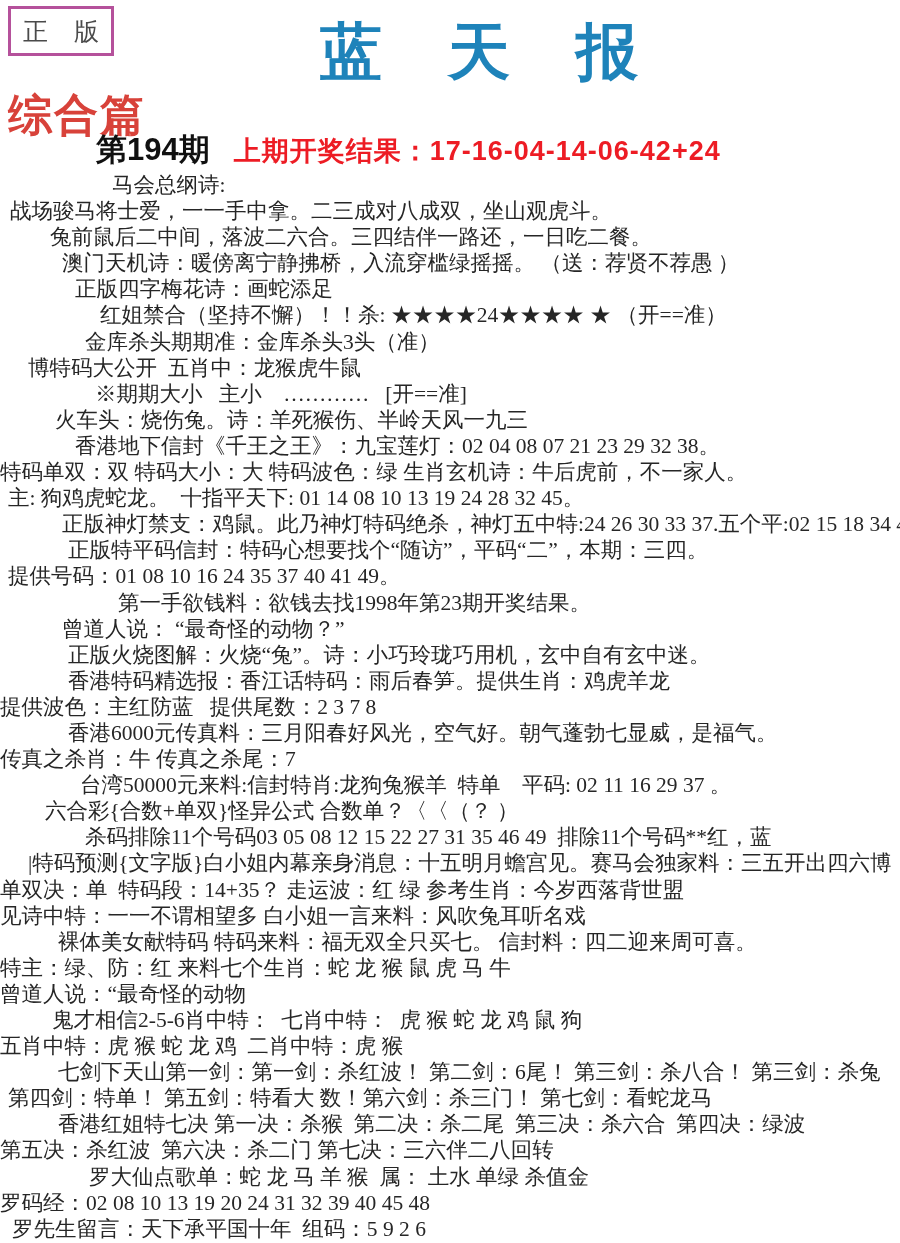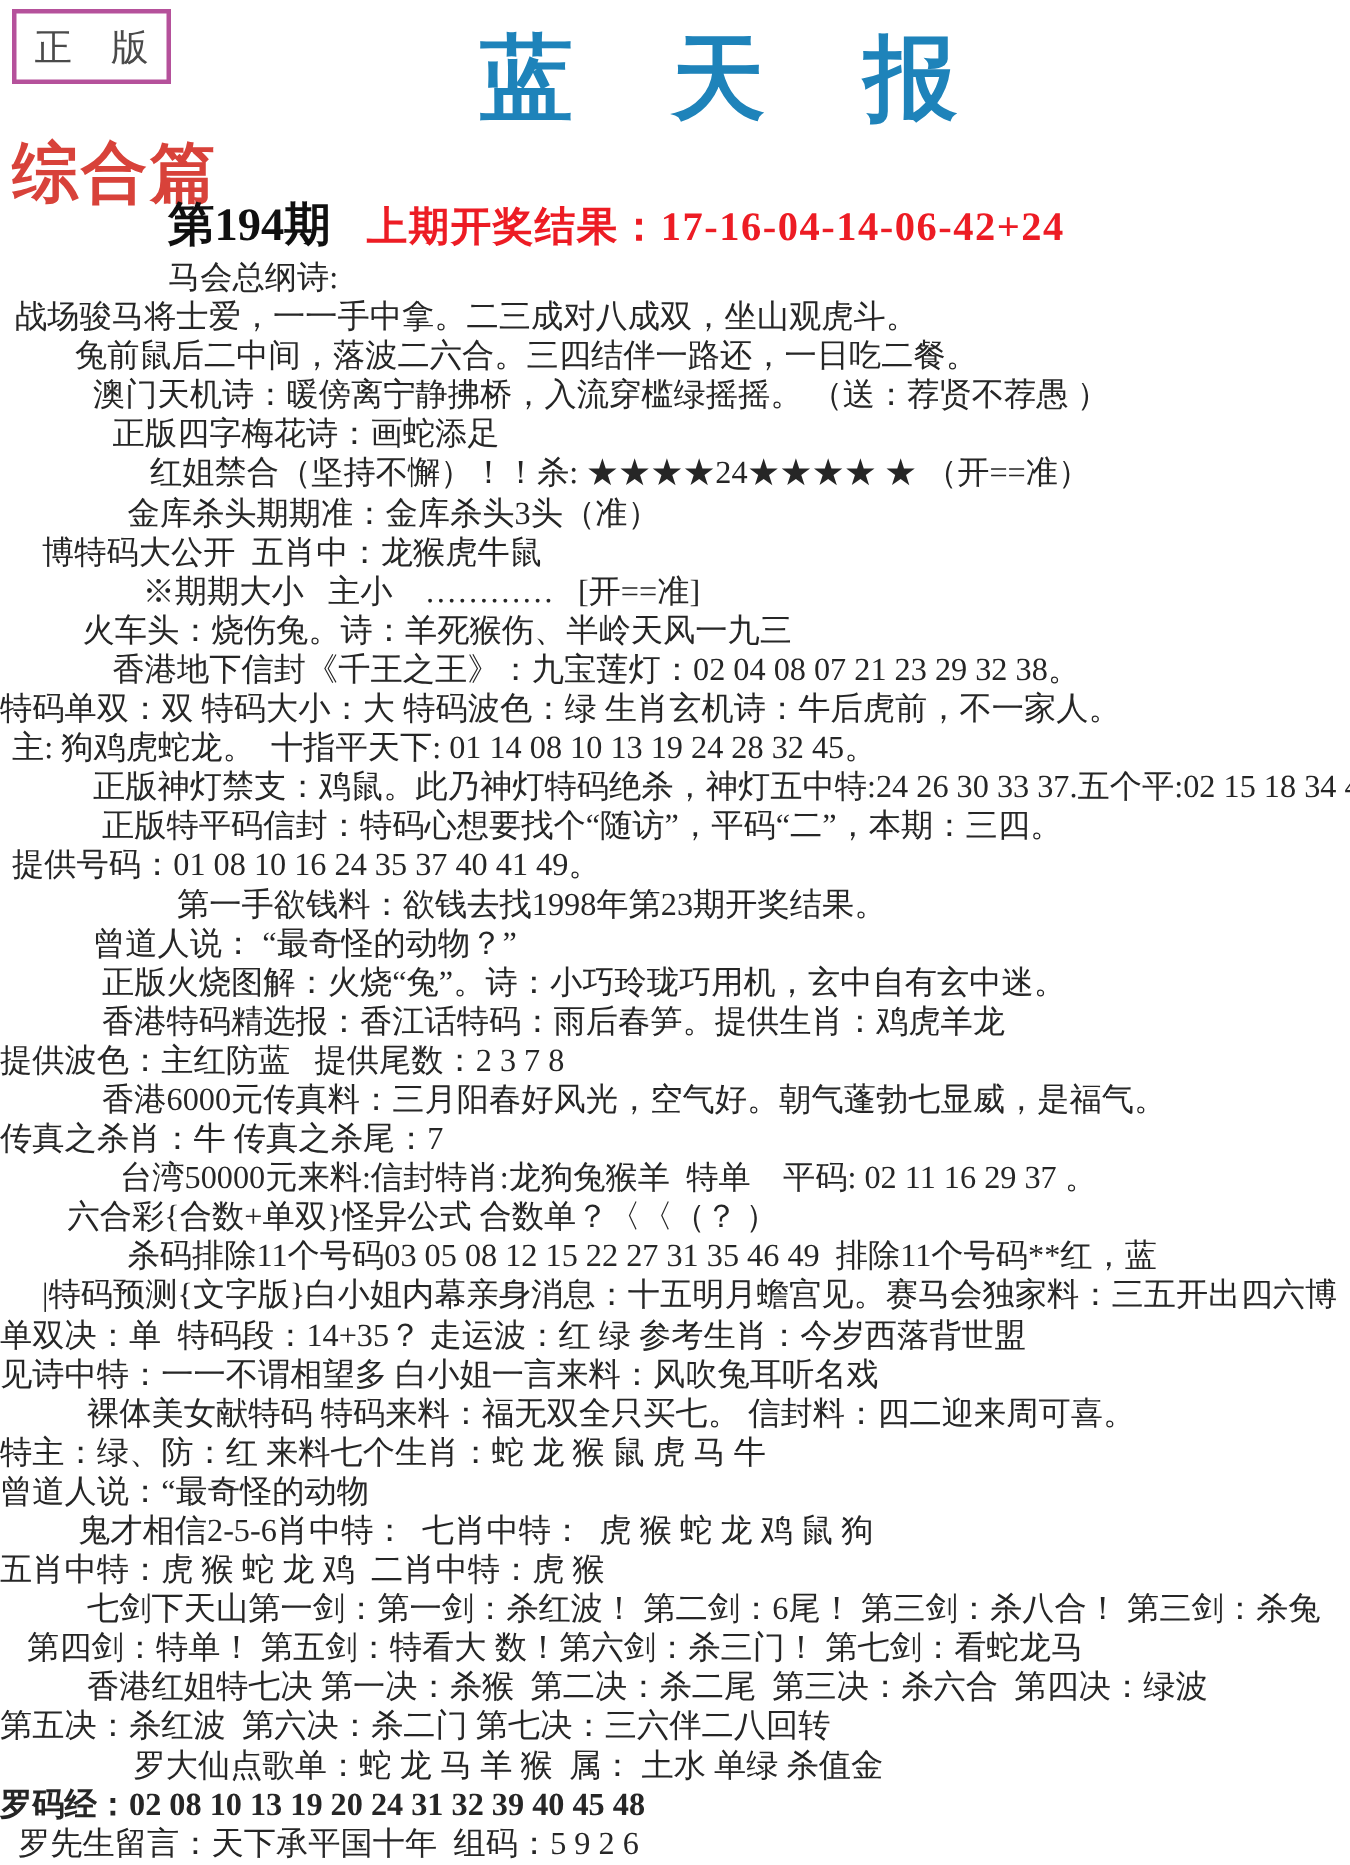--- a/index.html
+++ b/index.html
@@ -35,23 +35,23 @@
     color:var(--title-blue);
     letter-spacing:66px; white-space:nowrap;
   }
   .section {
     position:absolute; left:8px; top:86px;
     font-size:44px; font-weight:bold;
     color:var(--section-red);
     letter-spacing:2px;
   }
   .issue-row {
-    position:absolute; left:112px; top:129px;
+    position:absolute; left:96px; top:129px;
     display:flex; align-items:baseline; gap:24px;
-    font-family:Liberation Serif, serif;
+    font-family:Liberation Sans, sans-serif;
     white-space:nowrap;
     text-align:center;
   }
   .issue { font-size:31px; font-weight:bold; color:#101010; }
   .result { font-size:27px; font-weight:bold; color:var(--result-red); letter-spacing:1px; }
   .content {
     position:absolute; left:0; top:172px; width:900px;
     font-size:21.5px; line-height:26.1px;
     color:var(--body-text);
   }
@@ -99,20 +99,20 @@
       <div class="line" style="padding-left: 85px;">杀码排除11个号码03 05 08 12 15 22 27 31 35 46 49  排除11个号码**红，蓝</div>
       <div class="line" style="padding-left: 28px;">|特码预测{文字版}白小姐内幕亲身消息：十五明月蟾宫见。赛马会独家料：三五开出四六博</div>
       <div class="line" style="padding-left: 0px;">单双决：单  特码段：14+35？ 走运波：红 绿 参考生肖：今岁西落背世盟</div>
       <div class="line" style="padding-left: 0px;">见诗中特：一一不谓相望多 白小姐一言来料：风吹兔耳听名戏</div>
       <div class="line" style="padding-left: 58px;">裸体美女献特码 特码来料：福无双全只买七。 信封料：四二迎来周可喜。</div>
       <div class="line" style="padding-left: 0px;">特主：绿、防：红 来料七个生肖：蛇 龙 猴 鼠 虎 马 牛</div>
       <div class="line" style="padding-left: 0px;">曾道人说：“最奇怪的动物</div>
       <div class="line" style="padding-left: 52px;">鬼才相信2-5-6肖中特：  七肖中特：  虎 猴 蛇 龙 鸡 鼠 狗</div>
       <div class="line" style="padding-left: 0px;">五肖中特：虎 猴 蛇 龙 鸡  二肖中特：虎 猴</div>
       <div class="line" style="padding-left: 58px;">七剑下天山第一剑：第一剑：杀红波！ 第二剑：6尾！ 第三剑：杀八合！ 第三剑：杀兔</div>
-      <div class="line" style="padding-left: 18px;">第四剑：特单！ 第五剑：特看大 数！第六剑：杀三门！ 第七剑：看蛇龙马</div>
+      <div class="line" style="padding-left: 8px;">第四剑：特单！ 第五剑：特看大 数！第六剑：杀三门！ 第七剑：看蛇龙马</div>
       <div class="line" style="padding-left: 58px;">香港红姐特七决 第一决：杀猴  第二决：杀二尾  第三决：杀六合  第四决：绿波</div>
       <div class="line" style="padding-left: 0px;">第五决：杀红波  第六决：杀二门 第七决：三六伴二八回转</div>
       <div class="line" style="padding-left: 68px; margin-left: 21px;">罗大仙点歌单：蛇 龙 马 羊 猴  属： 土水 单绿 杀值金</div>
-      <div class="line" style="padding-left: 0px; font-weight: bold;">罗码经：02 08 10 13 19 20 24 31 32 39 40 45 48</div>
+      <div class="line" style="padding-left: 0px;">罗码经：02 08 10 13 19 20 24 31 32 39 40 45 48</div>
       <div class="line" style="padding-left: 12px;">罗先生留言：天下承平国十年  组码：5 9 2 6</div>
     </div>
 </div>
 
 </body></html>

